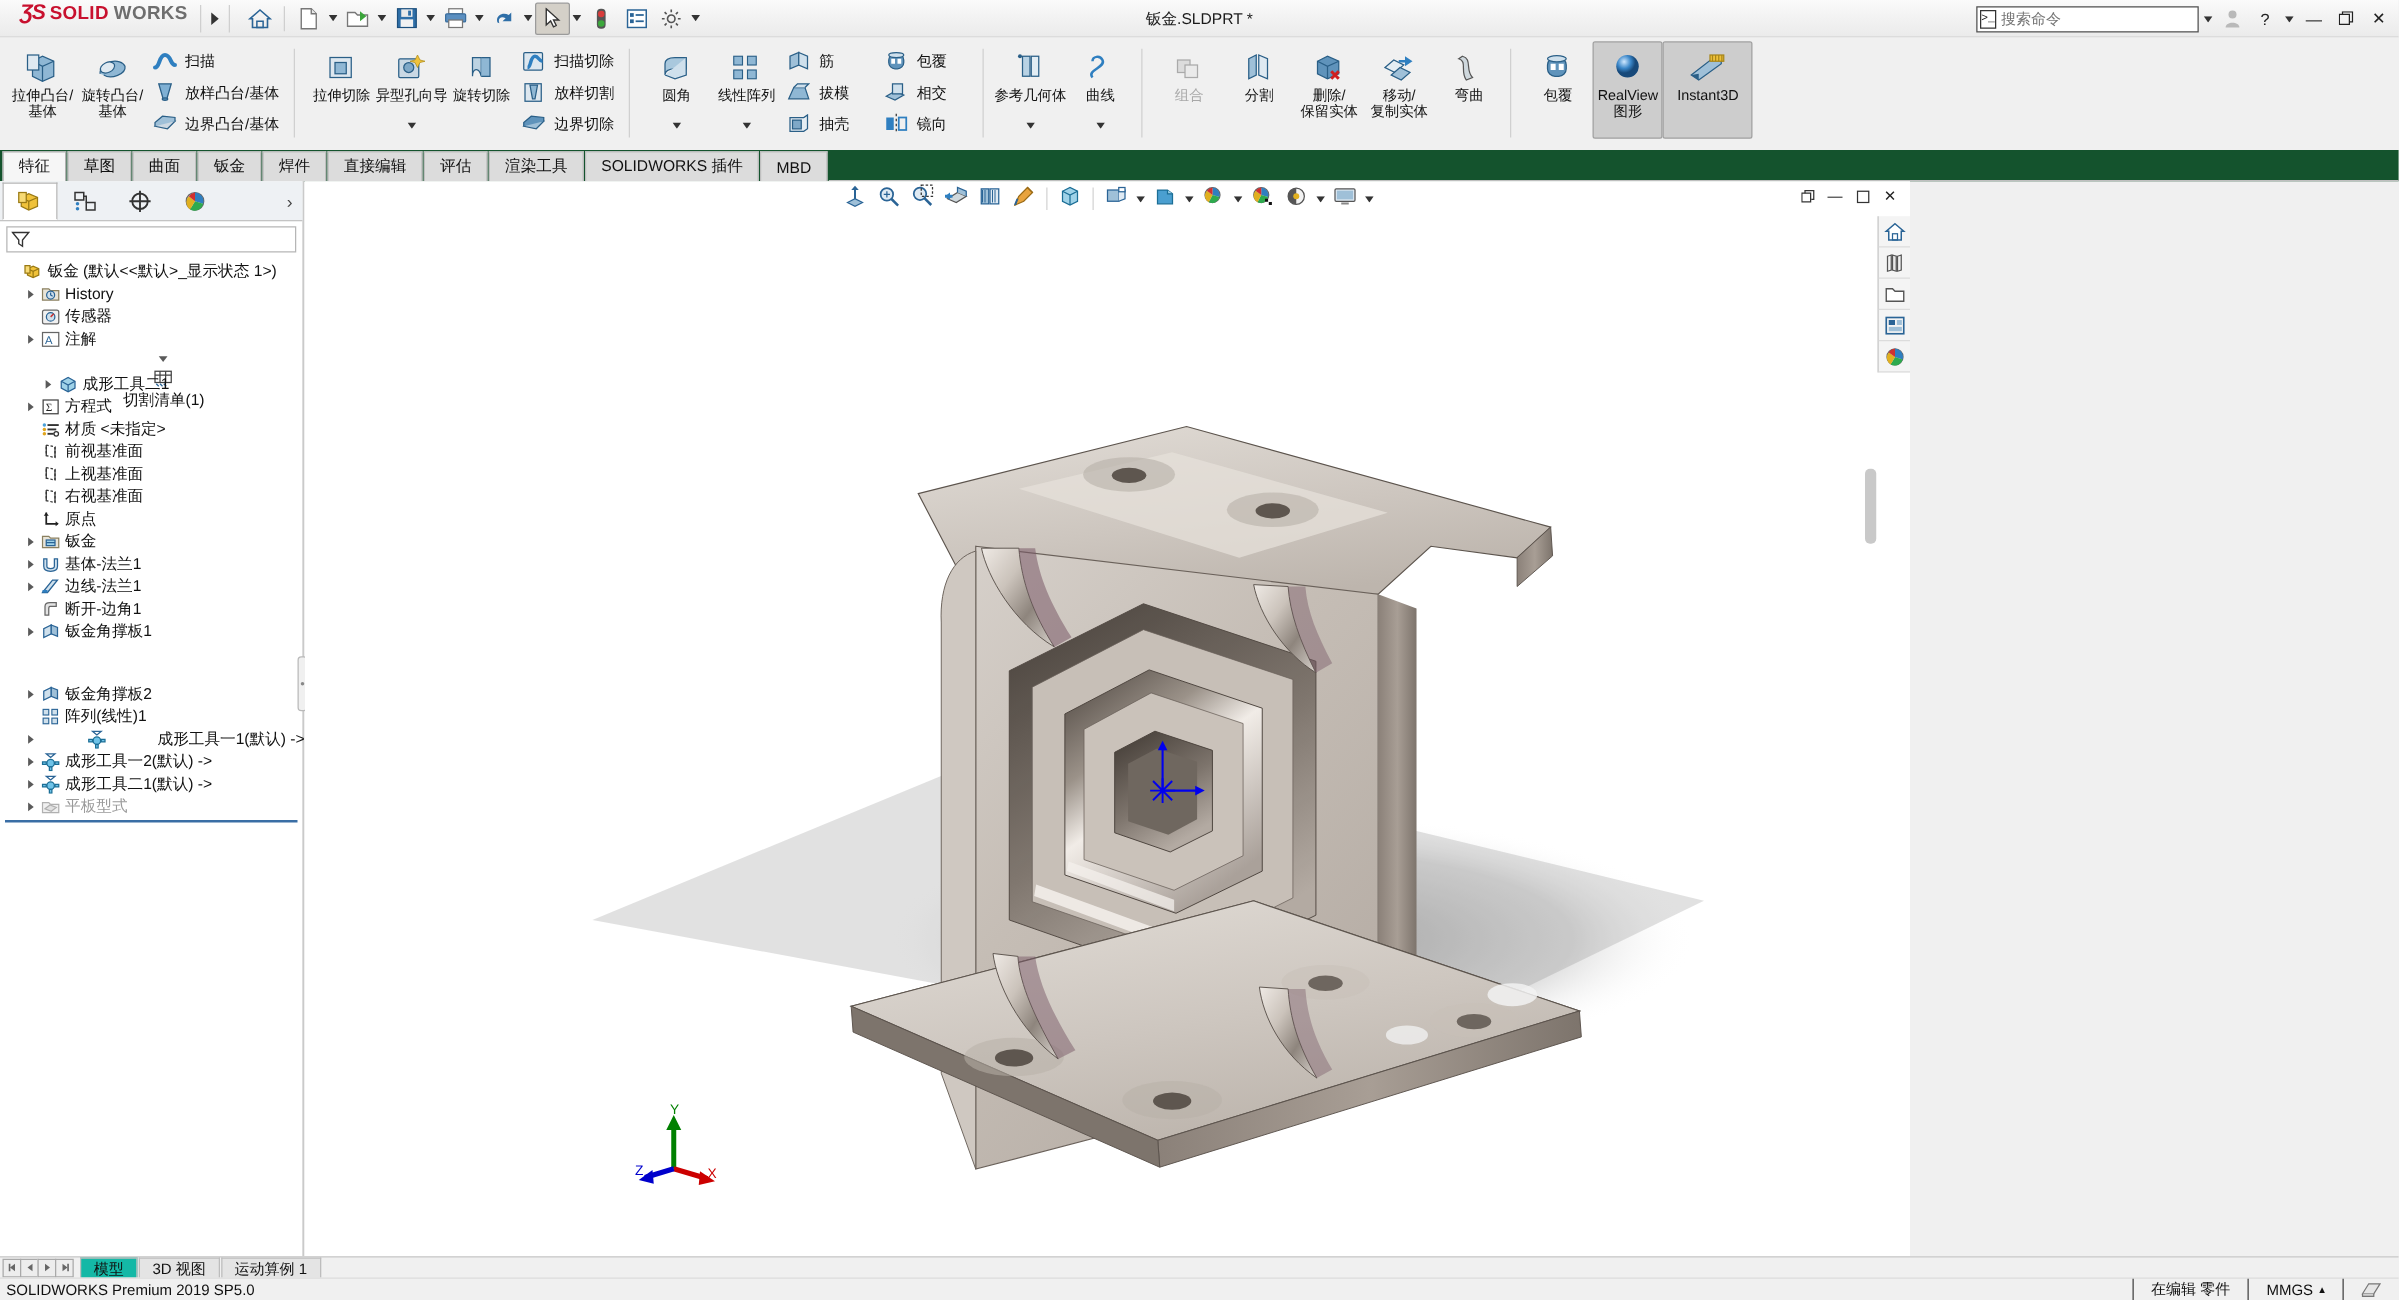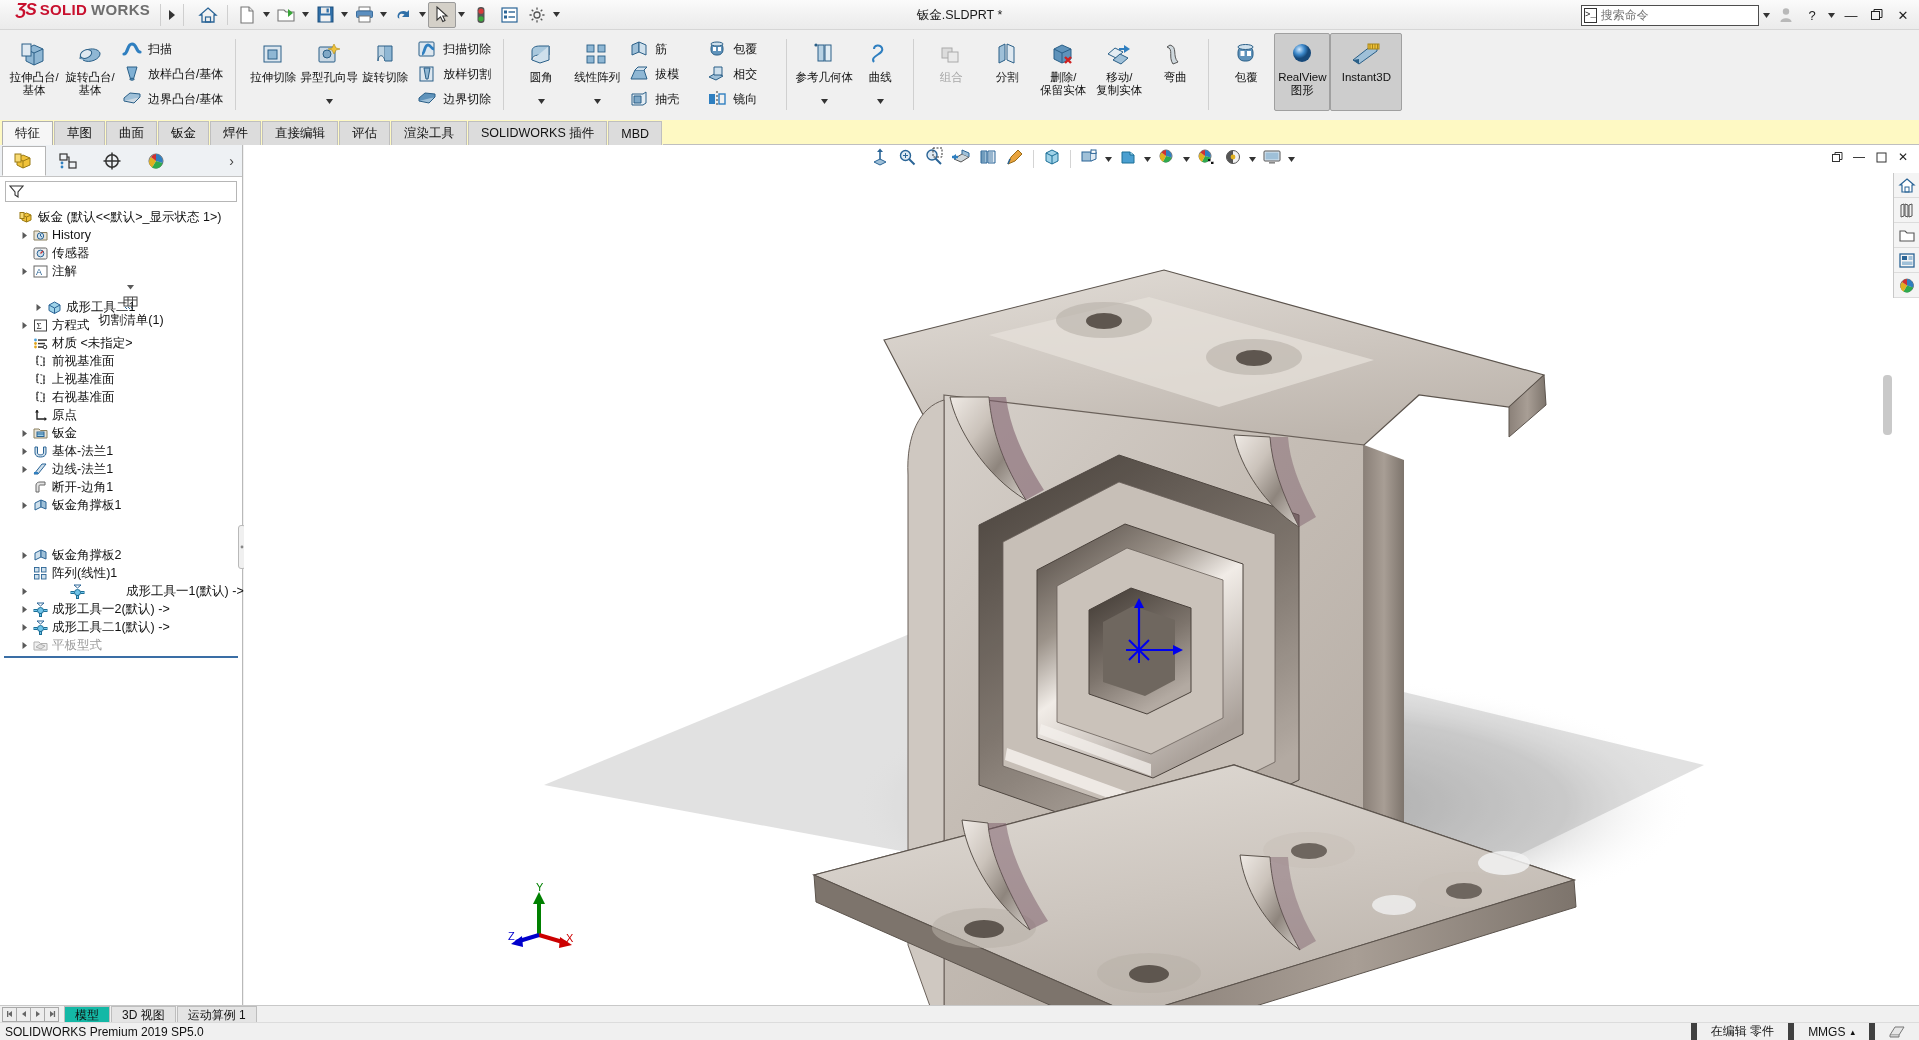--- a/index.html
+++ b/index.html
@@ -3,21 +3,21 @@
 <meta charset="utf-8">
 <style>
   * { box-sizing: border-box; margin: 0; padding: 0; }
   html, body {
     width: 1919px; height: 1040px;
     overflow: hidden;
     font-family: "Liberation Sans", "DejaVu Sans", sans-serif;
     background: #f0f0f0;
     -webkit-font-smoothing: antialiased;
   }
-  #app { position: relative; width: 1919px; height: 1040px; background: #f0f0f0; }
+  #app { position: relative; width: 1528px; height: 1040px; background: #f0f0f0; }
 
   
   .titlebar {
     position: absolute; left: 0; top: 0; width: 1919px; height: 30px;
     background: linear-gradient(to bottom, #fbfbfb 0%, #f2f2f2 50%, #ebebeb 100%);
     border-bottom: 1px solid #d6d6d6;
     display: flex; align-items: center;
   }
   .sw-logo {
     display: flex; align-items: baseline; gap: 4px;
@@ -93,21 +93,21 @@
   .smallbtn {
     display: flex; align-items: center; gap: 5px; height: 24px; padding: 0 6px 0 2px;
     cursor: pointer; border: 1px solid transparent; border-radius: 2px; min-width: 78px;
   }
   .smallbtn .lbl { font-size: 12px; color: #111; white-space: nowrap; }
   .smallbtn .ico { width: 22px; height: 20px; display: flex; align-items: center; justify-content: center; }
 
   
   .tabstrip {
     position: absolute; left: 0; top: 120px; width: 1919px; height: 25px;
-    background: #fef9c3; display: flex; align-items: flex-end; padding-left: 2px;
+    background: #14532d; display: flex; align-items: flex-end; padding-left: 2px;
   }
   .tab {
     height: 24px; padding: 0 12px; display: flex; align-items: center;
     font-size: 12.5px; color: #111; cursor: pointer;
     background: #dcdcdc; border: 1px solid #bfbfbf; border-bottom: none;
     margin-right: 1px;
   }
   .tab.active { background: #f6f6f6; border-color: #b0b0b0; font-weight: normal; }
   .tabstrip-fill { flex: 1; border-bottom: 1px solid #bfbfbf; height: 24px; }
 
@@ -208,21 +208,21 @@
     border: 1px solid #bdbdbd; border-bottom: none; cursor: pointer; margin-right: 1px;
   }
   .btab.active { background: #14b8a6; }
   .statusbar {
     position: absolute; left: 0; bottom: 0; width: 1919px; height: 18px;
     background: #f0f0f0; display: flex; align-items: center;
     font-size: 12px; color: #111; border-top: 1px solid #dcdcdc;
   }
   .sb-left { padding-left: 5px; }
   .sb-right { margin-left: auto; display: flex; align-items: center; }
-  .sb-cell { padding: 0 14px; border-left: 6px solid #404040; height: 18px; display: flex; align-items: center; gap: 5px; }
+  .sb-cell { padding: 0 14px; border-left: 1px solid #404040; height: 18px; display: flex; align-items: center; gap: 5px; }
 </style>
 </head>
 <body>
 
 <div id="app">
 
   <div class="titlebar">
     <div class="sw-logo">
       <span class="ds">ƷS</span>
       <span class="solid">SOLID</span>

